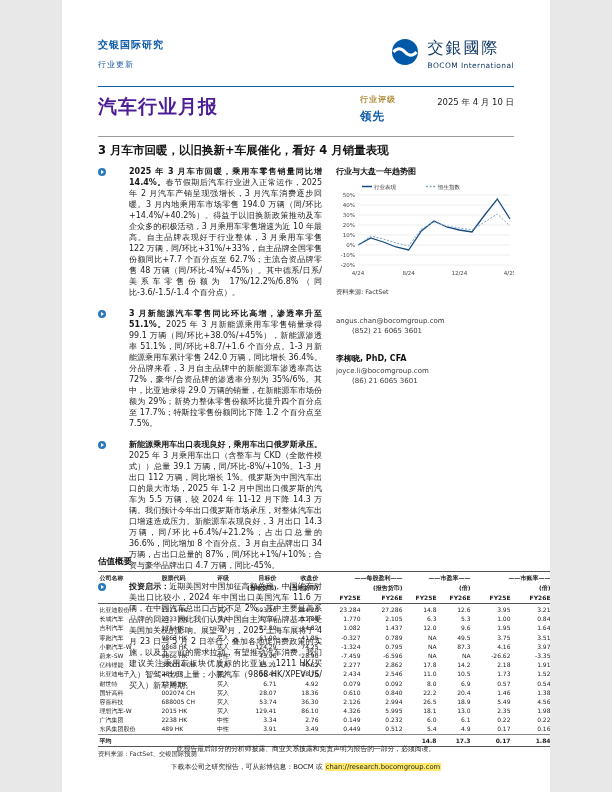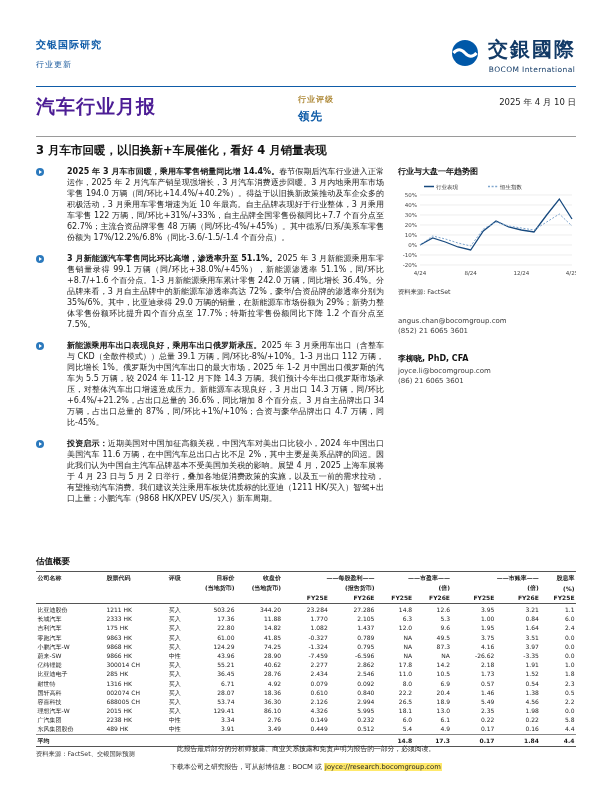--- a/index.html
+++ b/index.html
@@ -1,24 +1,24 @@
 <!DOCTYPE html>
 <html><head>
 <meta charset="utf-8">
 <style>
   html,body{margin:0;padding:0;background:#e8e8e8;}
-  .page{position:relative;width:612px;height:792px;margin:0 auto;background:#fff;
+  .page{position:relative;width:488px;height:792px;margin:0 auto;background:#fff;
         font-family:"DejaVu Sans","Liberation Sans",sans-serif;color:#1c1c1c;overflow:hidden;}
   
   .header{position:absolute;top:38px;left:36px;right:36px;height:44px;}
   .research-label{font-size:10px;font-weight:bold;color:#0F5CA8;letter-spacing:1px;}
   .category-label{font-size:8px;color:#15569B;margin-top:7px;letter-spacing:1px;}
   .brand{position:absolute;right:0;top:-2px;display:flex;align-items:center;gap:7px;}
   .brand-text{display:flex;flex-direction:column;}
-  .brand-cn{font-size:20px;font-weight:bold;color:#123A66;letter-spacing:2px;}
+  .brand-cn{font-size:16px;font-weight:normal;color:#123A66;letter-spacing:2px;}
   .brand-en{font-size:7.5px;color:#123A66;margin-top:2px;letter-spacing:.4px;text-align:center;}
   .rule-blue{position:absolute;top:86px;left:36px;right:36px;border-top:1.5px solid #0F5CA8;}
   
   .titleband{position:absolute;top:94px;left:36px;right:36px;height:38px;}
   .page-title{font-size:19px;font-weight:bold;color:#4c1d95;letter-spacing:1px;}
   .ratingbox{position:absolute;left:262px;top:0;}
   .rating-label{font-size:8px;font-weight:bold;color:#B08C3D;letter-spacing:1px;}
   .rating-value{font-size:11.5px;font-weight:bold;color:#0F5CA8;margin-top:4px;letter-spacing:1px;}
   .report-date{position:absolute;right:0;top:3px;font-size:8.5px;color:#222;}
   .rule-gray{position:absolute;top:136px;left:36px;right:36px;border-top:1px solid #9a9a9a;}
@@ -34,21 +34,21 @@
   .b-lead{font-weight:bold;color:#161616;}
   
   .sidebar{flex:1;}
   .chart-title{font-size:8px;font-weight:bold;color:#111;margin-bottom:4px;}
   .trend-chart{width:178px;height:104px;display:block;}
   .src{font-size:6.3px;color:#333;margin-top:3px;}
   .analysts{margin-top:20px;}
   .analyst{margin-bottom:18px;}
   .a-name{font-size:8px;font-weight:bold;color:#111;}
   .a-email{font-size:7px;color:#3a3a3a;margin-top:3px;}
-  .a-phone{font-size:7px;color:#3a3a3a;margin-top:2px;}
+  .a-phone{font-size:7px;color:#3a3a3a;margin-top:2px;margin-left:16px;}
   
   .valblock{position:absolute;top:556px;left:36px;right:36px;}
   .val-title{font-size:8.5px;font-weight:bold;color:#111;margin-bottom:3px;}
   table.val{width:100%;border-collapse:collapse;table-layout:fixed;font-size:6px;color:#1c1c1c;}
   table.val th{font-weight:bold;padding:0.5px 1.5px;text-align:right;white-space:nowrap;}
   table.val th.l,table.val td.l{text-align:left;}
   table.val th.c,table.val td.c{text-align:center;}
   table.val td{padding:0.8px 1.5px;text-align:right;white-space:nowrap;line-height:7.6px;}
   table.val td.r{text-align:right;}
   table.val thead tr.g1 th{border-top:1px solid #555;padding-top:2px;}
@@ -434,16 +434,16 @@
             <td class="r">1.84</td>
             <td class="r">4.4</td>
           </tr>
         </tbody>
     </table>
     <div class="table-src">资料来源：FactSet、交银国际预测</div>
   </div>
 
   <div class="footer">
     <div class="disclosure">此报告最后部分的分析师披露、商业关系披露和免责声明为报告的一部分，必须阅读。</div>
-    <div class="download"><span>下载本公司之研究报告，可从彭博信息：BOCM 或 </span><span class="hl">joyce://research.bocomgroup.com</span></div>
+    <div class="download"><span>下载本公司之研究报告，可从彭博信息：BOCM 或 </span><span class="hl">chan://research.bocomgroup.com</span></div>
   </div>
 
 </div>
 
 </body></html>

